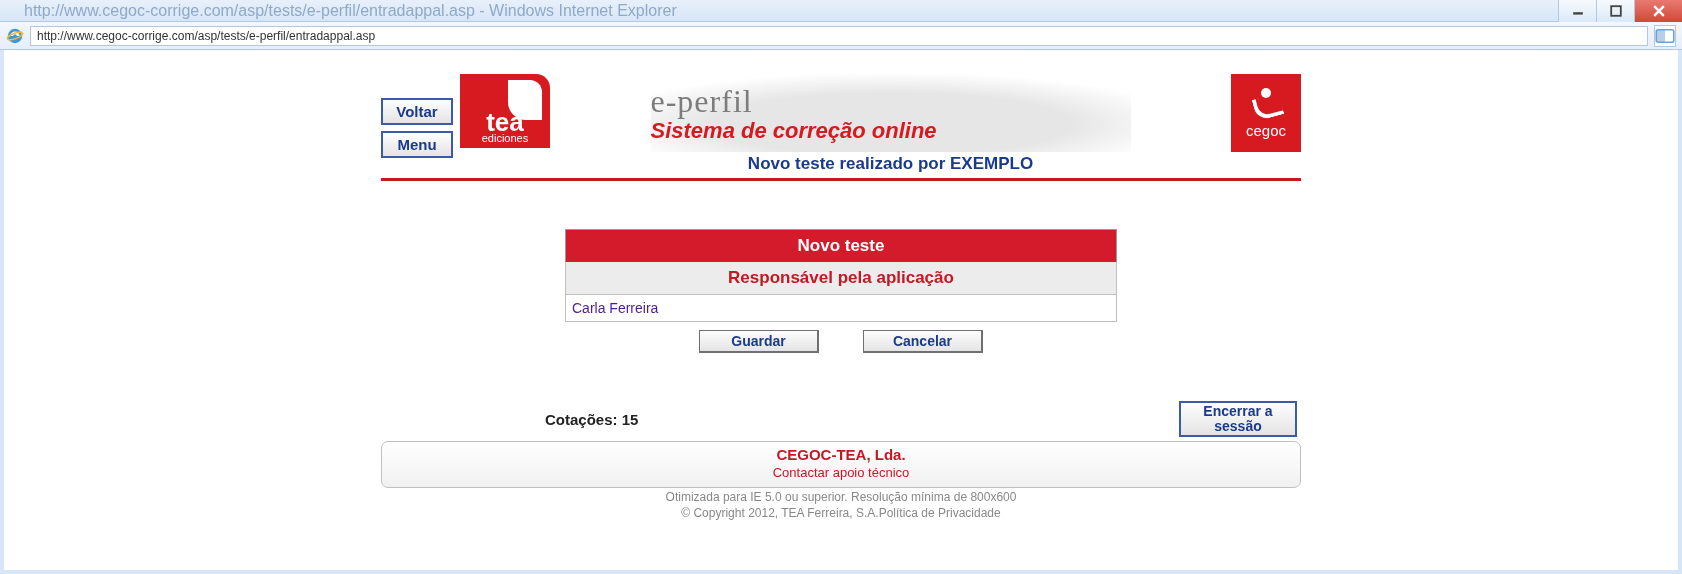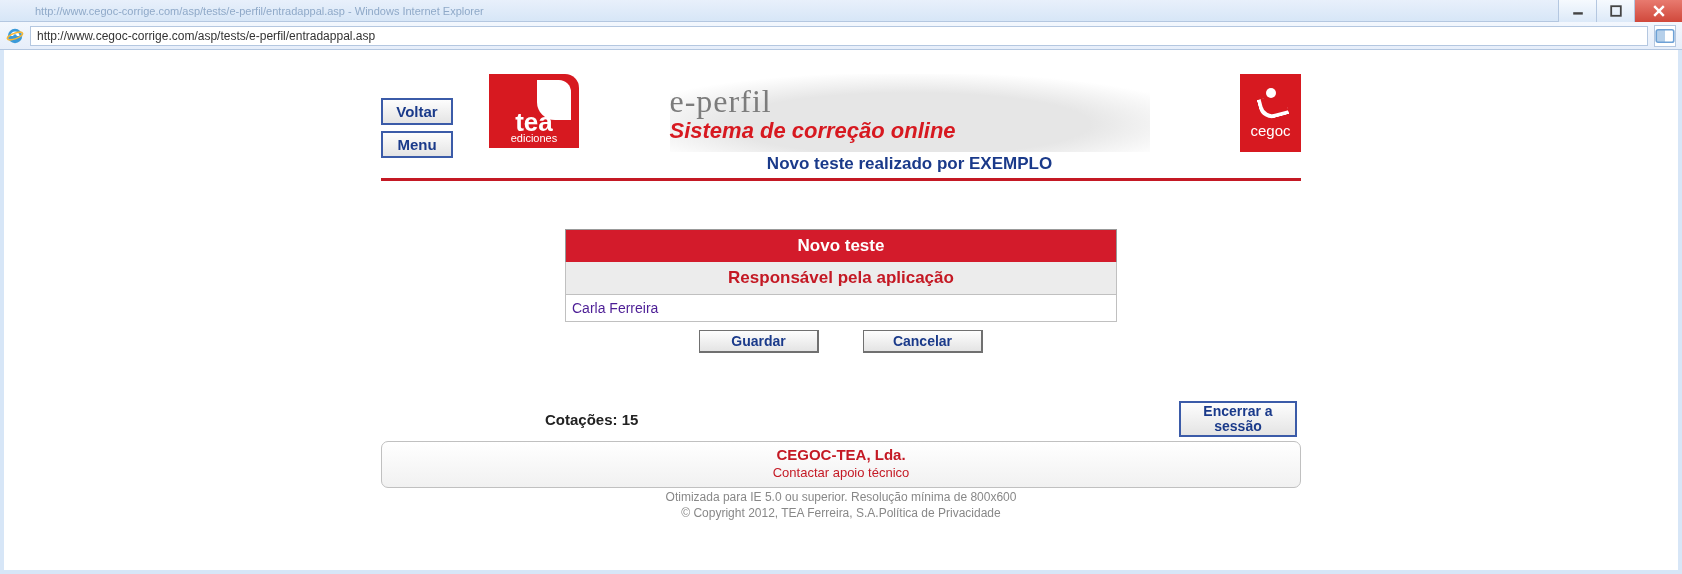--- a/index.html
+++ b/index.html
@@ -15,24 +15,23 @@
   .titlebar {
     height: 22px;
     background: linear-gradient(to bottom, #e8f0fb, #d7e6f7);
     display: flex;
     align-items: center;
     border-bottom: 1px solid #b4c7e0;
     position: relative;
   }
   .titlebar-text {
     color: #8fa9c8;
-    font-size: 11px;
-    padding-left: 8px;
+    font-size: 16px;
+    padding-left: 24px;
     white-space: nowrap;
-    margin-left: 27px;
   }
   .win-buttons {
     position: absolute;
     right: 0;
     top: 0;
     display: flex;
     height: 22px;
   }
   .win-btn {
     width: 38px;
@@ -94,21 +93,21 @@
   .content-wrap {
     width: 920px;
     margin: 24px auto 0;
     position: relative;
   }
 
   
   .header {
     display: flex;
     align-items: flex-start;
-    gap: 36px;
+    gap: 7px;
     position: relative;
   }
   .left-buttons {
     display: flex;
     flex-direction: column;
     gap: 6px;
     padding-top: 24px;
   }
   .nav-btn {
     width: 72px;
@@ -174,21 +173,21 @@
     margin-top: -2px;
   }
   .subtitle {
     color: #1a3a8a;
     font-weight: bold;
     font-size: 17px;
     margin-top: 2px;
   }
 
   .cegoc-logo {
-    width: 61px; height: 78px;
+    width: 70px; height: 78px;
     background: #d71920;
     display: flex;
     flex-direction: column;
     align-items: center;
     justify-content: center;
     color: #fff;
   }
   .cegoc-logo .figure {
     width: 30px; height: 30px; position: relative;
   }

